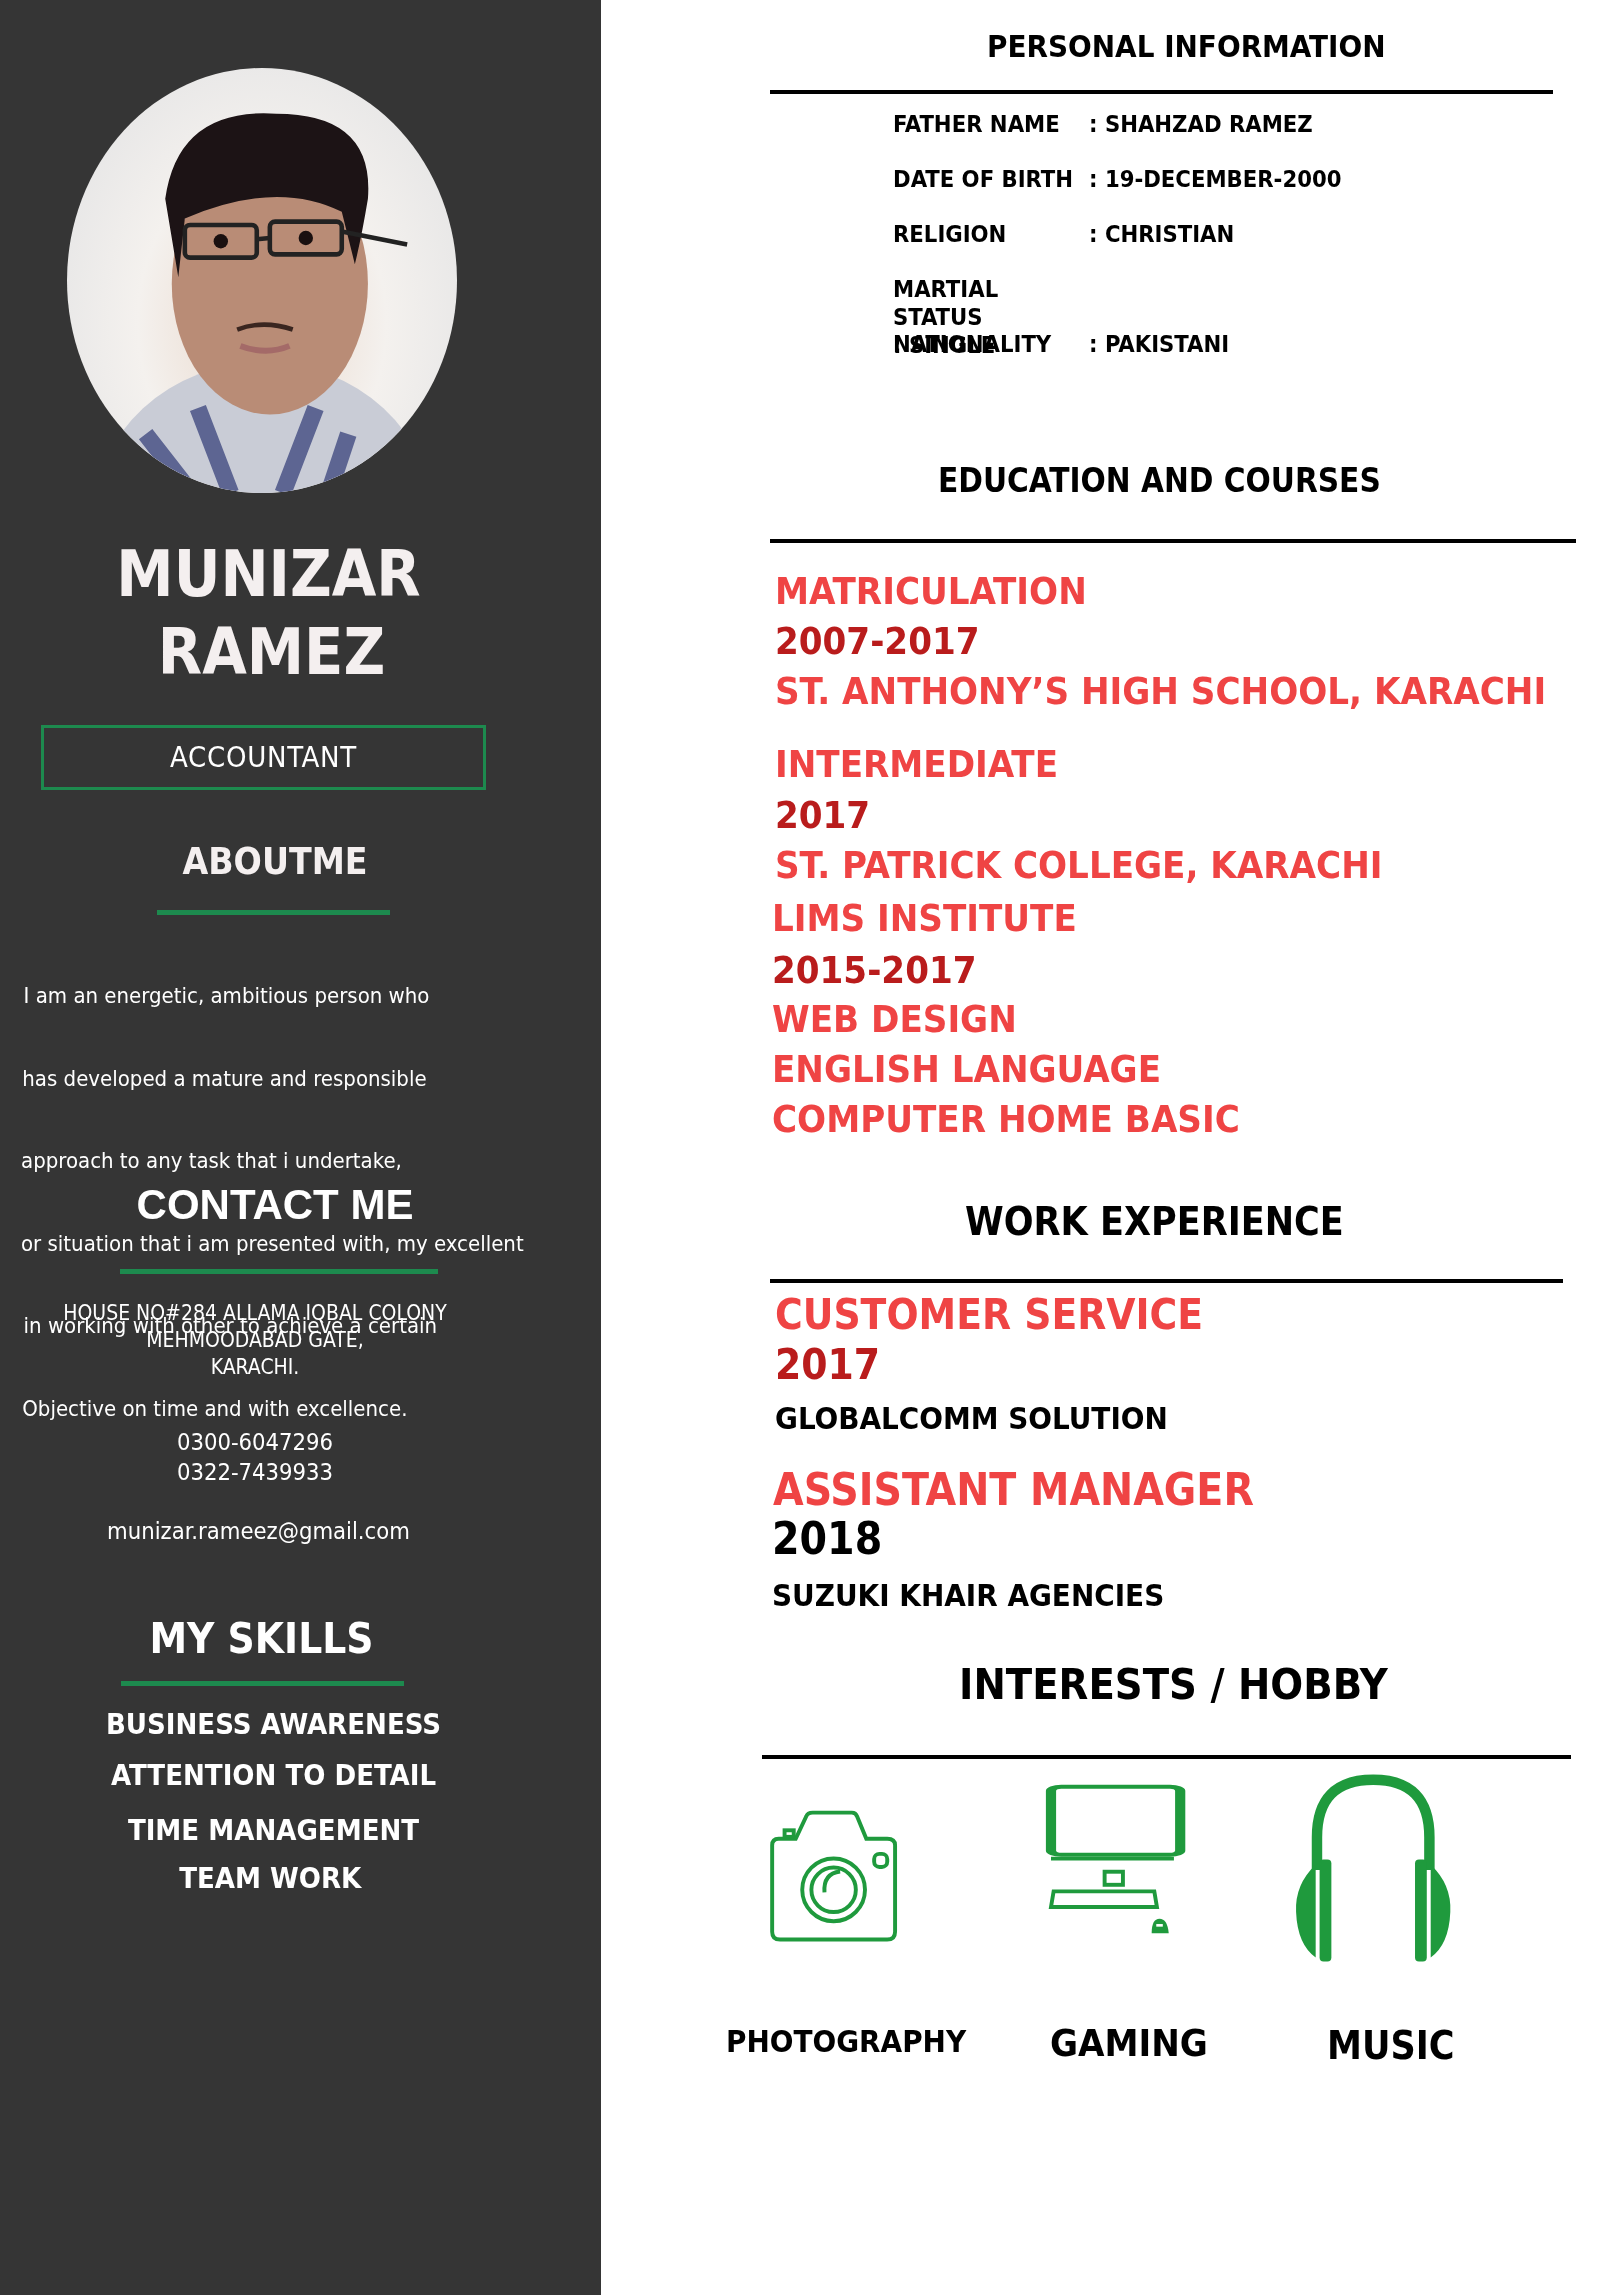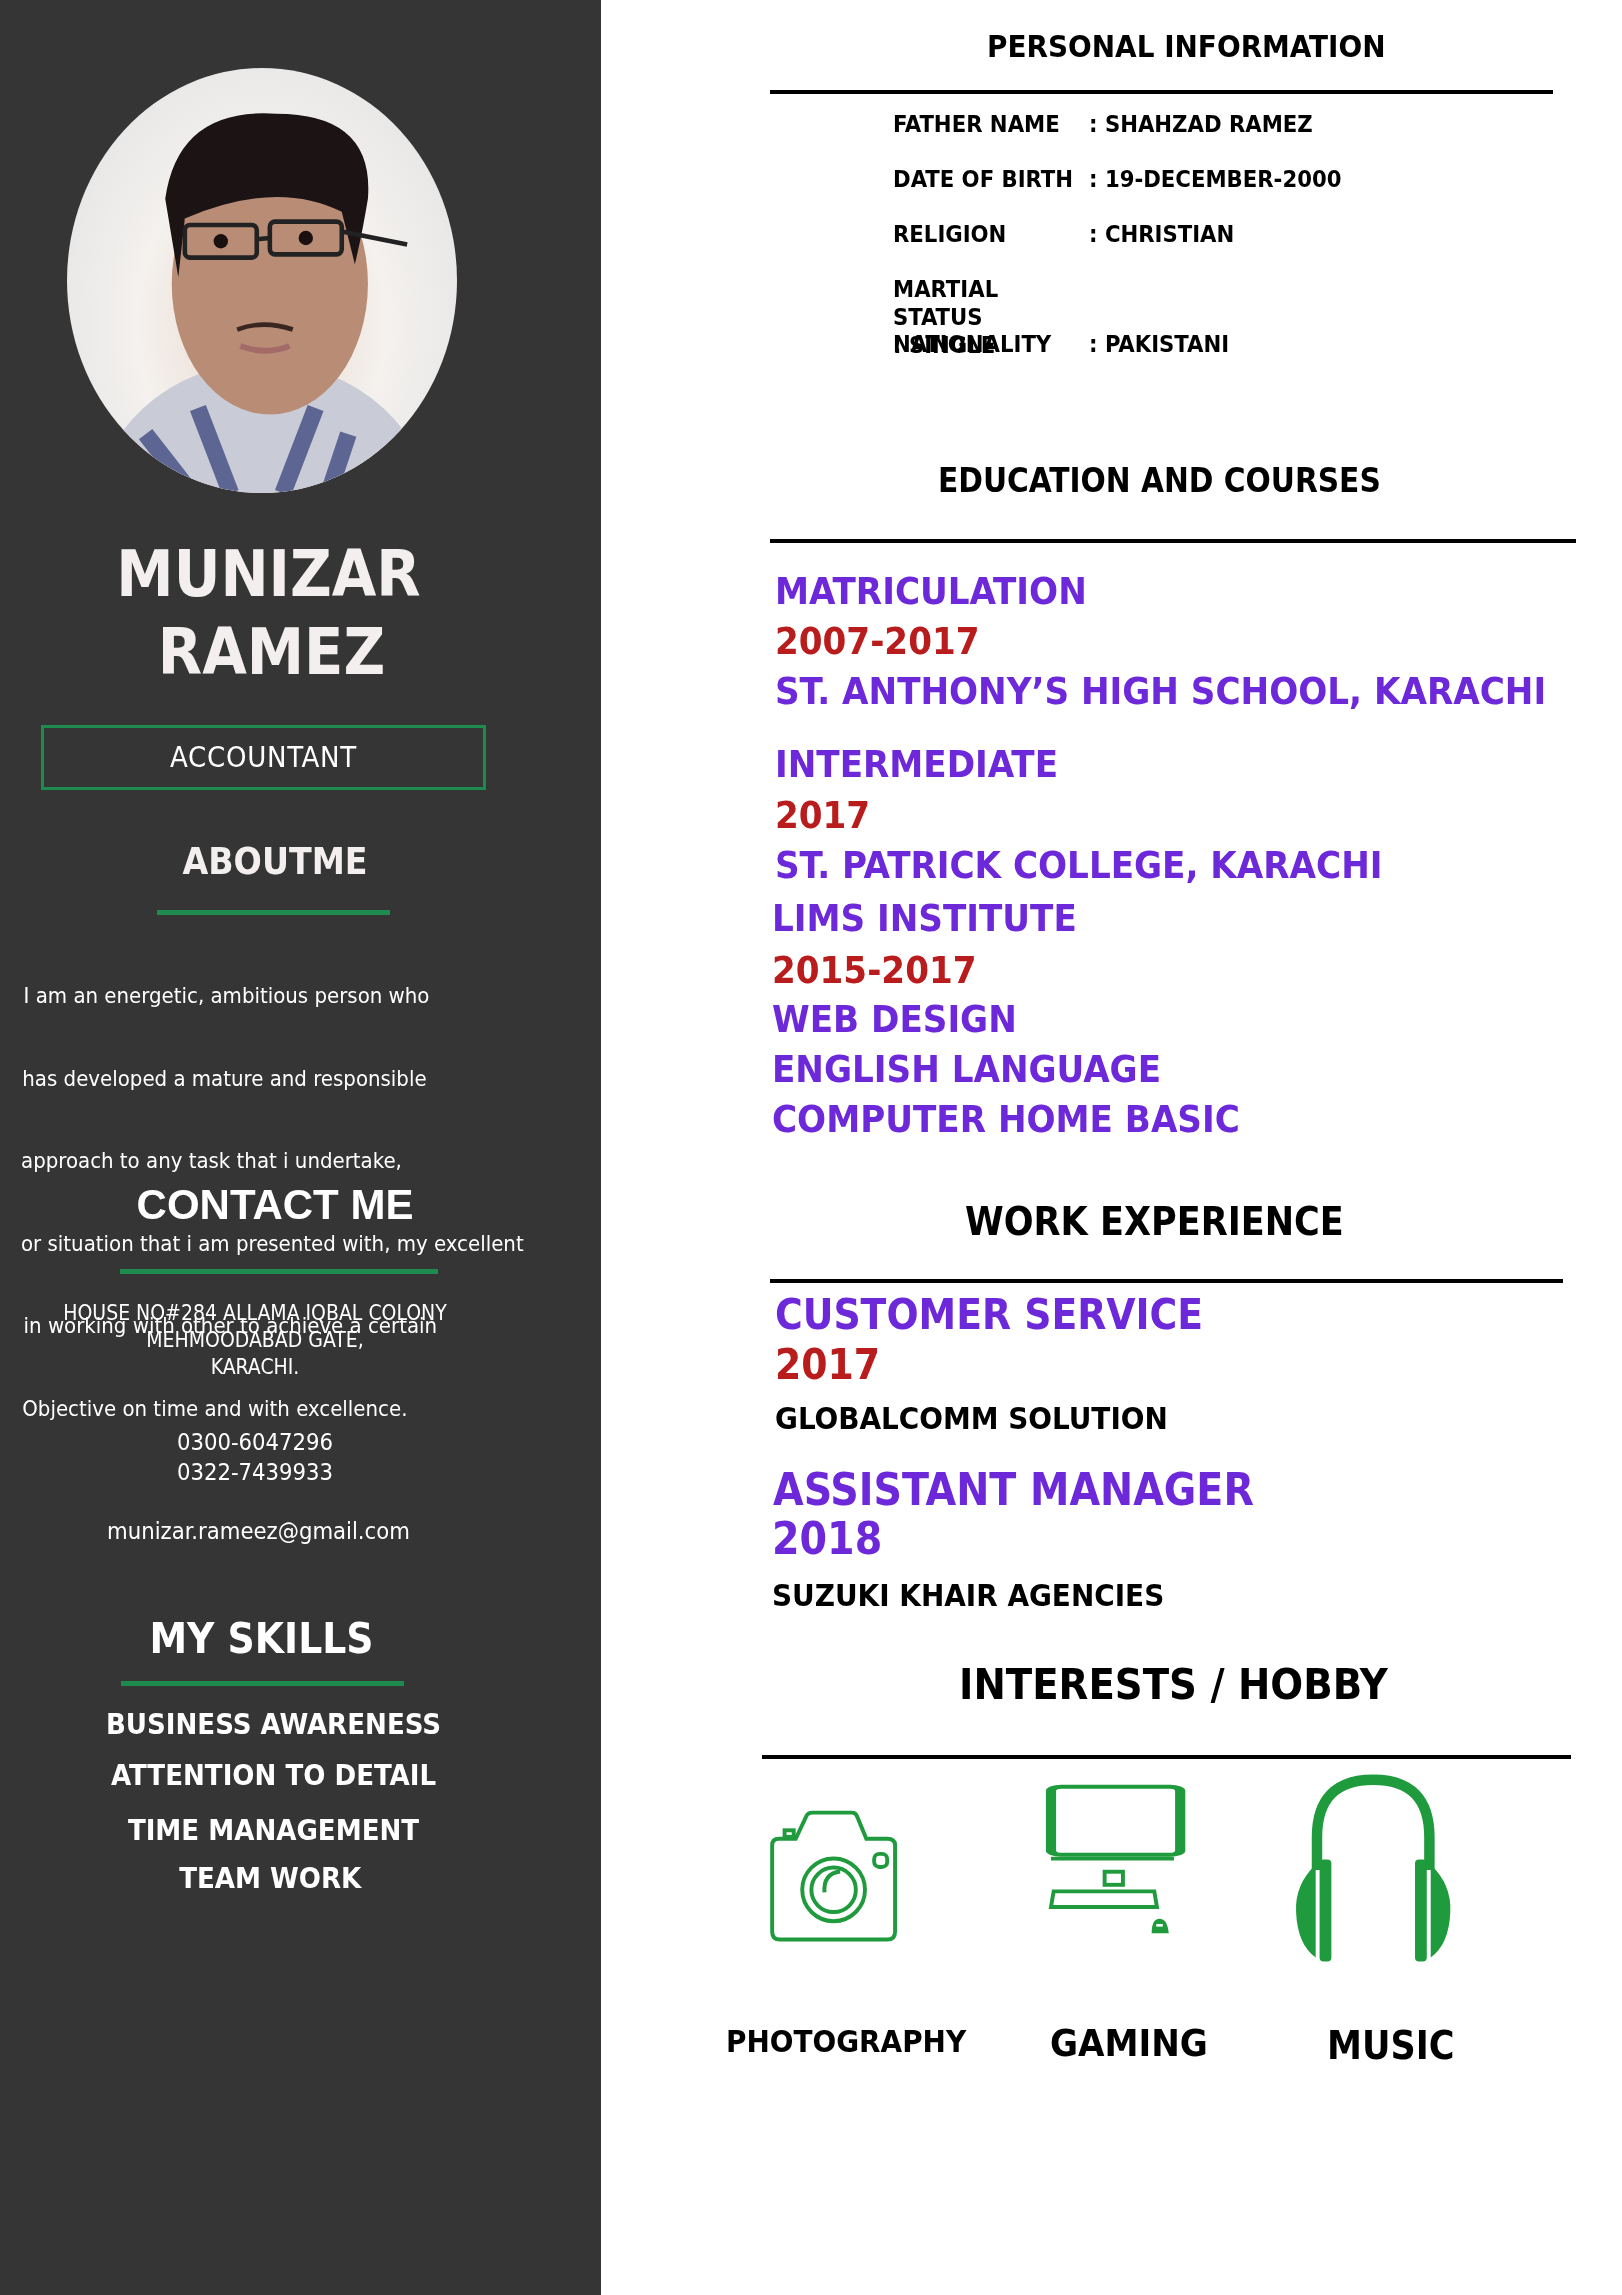--- a/index.html
+++ b/index.html
@@ -5,21 +5,21 @@
   html, body { margin:0; padding:0; }
   body { width:1623px; height:2295px; position:relative; background:#ffffff; font-family:"DejaVu Sans Condensed","DejaVu Sans", sans-serif; overflow:hidden; }
   .abs { position:absolute; }
   #sidebar { left:0; top:0; width:601px; height:2295px; background:#353535; }
   .side-text { color:#f4efef; text-align:center; }
   .white { color:#ffffff; }
   .green-rule { background:#1d8a4e; height:4.6px; }
   .black-rule { background:#000; height:3.9px; }
   .sec-title { font-weight:bold; color:#000; font-size:33px; letter-spacing:0px; }
   .lbl { font-weight:bold; color:#000; font-size:23.6px; }
-  .big { font-weight:bold; color:#6d28d9; font-size:38px; }
+  .big { font-weight:bold; color:#ef4444; font-size:38px; }
   .yr { font-weight:bold; color:#b91c1c; font-size:38px; }
   .mid { font-weight:bold; color:#000; font-size:33px; }
   .avatar { border-radius:50%; overflow:hidden; background:radial-gradient(ellipse at 50% 60%, #e9d6c8 0%, #f4f1ee 45%, #dfe0e2 100%); }
   .about { color:#ffffff; font-size:22px; line-height:27.5px; white-space:pre; }
 </style>
 </head>
 <body>
 
 <div id="sidebar" class="abs">
   <div class="abs avatar" style="left:67px; top:68px; width:390px; height:425px;">
@@ -118,21 +118,21 @@
 <div class="abs big" style="left:772px; top:997px;">WEB DESIGN</div>
 <div class="abs big" style="left:772px; top:1047px;">ENGLISH LANGUAGE</div>
 <div class="abs big" style="left:772px; top:1097px;">COMPUTER HOME BASIC</div>
 
 <div class="abs sec-title" style="left:965px; top:1199px; font-size:39px;">WORK EXPERIENCE</div>
 <div class="abs black-rule" style="left:770px; top:1279px; width:793px;"></div>
 <div class="abs big" style="left:775px; top:1290px; font-size:42px;">CUSTOMER SERVICE</div>
 <div class="abs yr" style="left:775px; top:1340px; font-size:42px;">2017</div>
 <div class="abs mid" style="left:775px; top:1400px; font-size:31px;">GLOBALCOMM SOLUTION</div>
 <div class="abs big" style="left:773px; top:1464px; font-size:44px;">ASSISTANT MANAGER</div>
-<div class="abs yr" style="left:772px; top:1513px; font-size:44px; color:#6d28d9;">2018</div>
+<div class="abs yr" style="left:772px; top:1513px; font-size:44px; color:#000000;">2018</div>
 <div class="abs mid" style="left:772px; top:1577px; font-size:31px;">SUZUKI KHAIR AGENCIES</div>
 
 <div class="abs sec-title" style="left:959px; top:1659px; font-size:43px;">INTERESTS / HOBBY</div>
 <div class="abs black-rule" style="left:762px; top:1755px; width:809px;"></div>
 
 <div class="abs" style="left:763px; top:1772px;">
   <svg width="170" height="216" viewBox="0 0 260 330">
     <g fill="none" stroke="#1f9a3d" stroke-width="6">
       <path d="M14 112 Q14 102 24 102 L50 102 L66 68 Q68 62 76 62 L136 62 Q142 62 144 68 L158 102 L190 102 Q202 102 202 112 L202 244 Q202 256 190 256 L26 256 Q14 256 14 244 Z"></path>
       <rect x="33" y="89" width="14" height="10"></rect>

